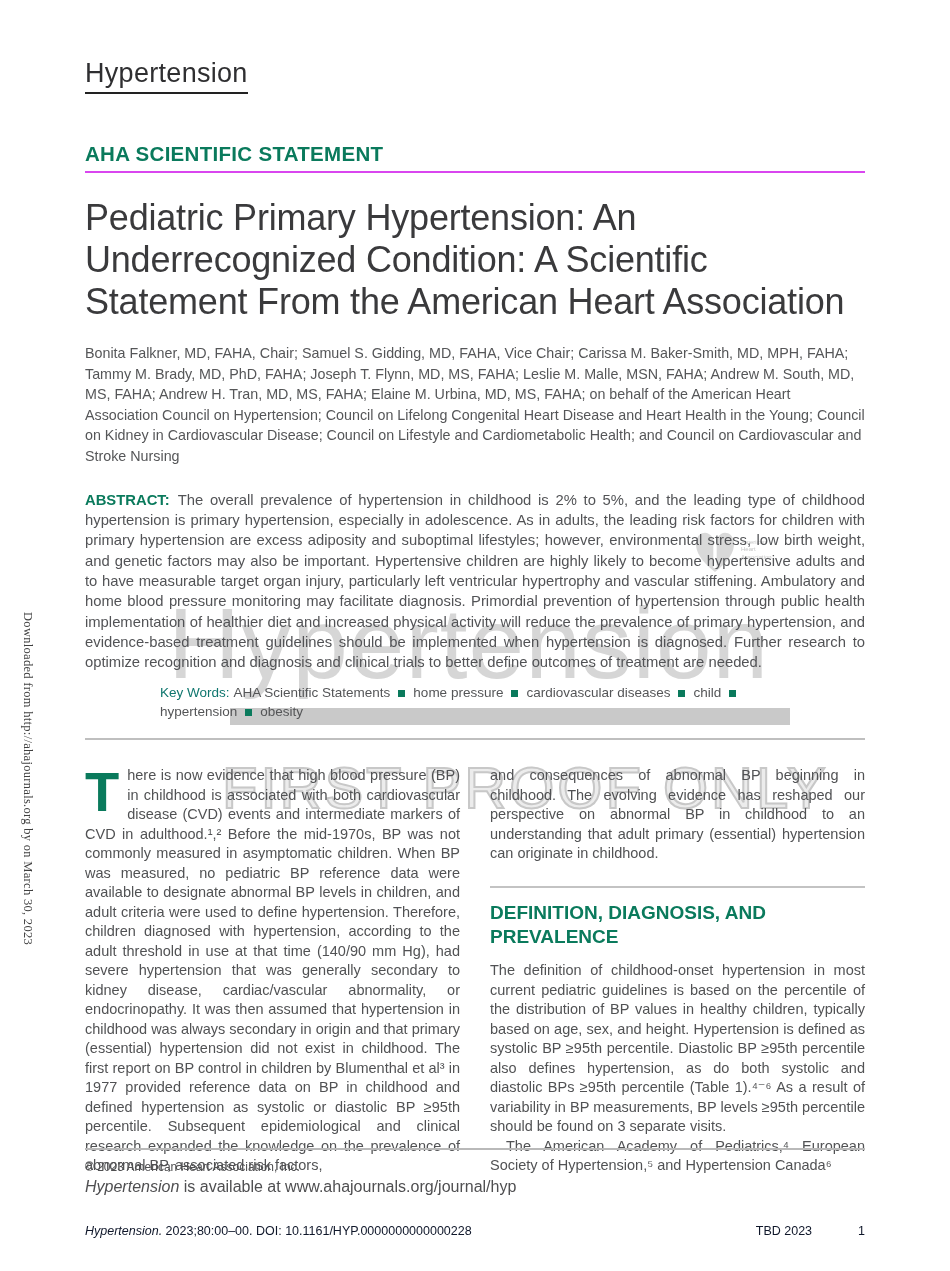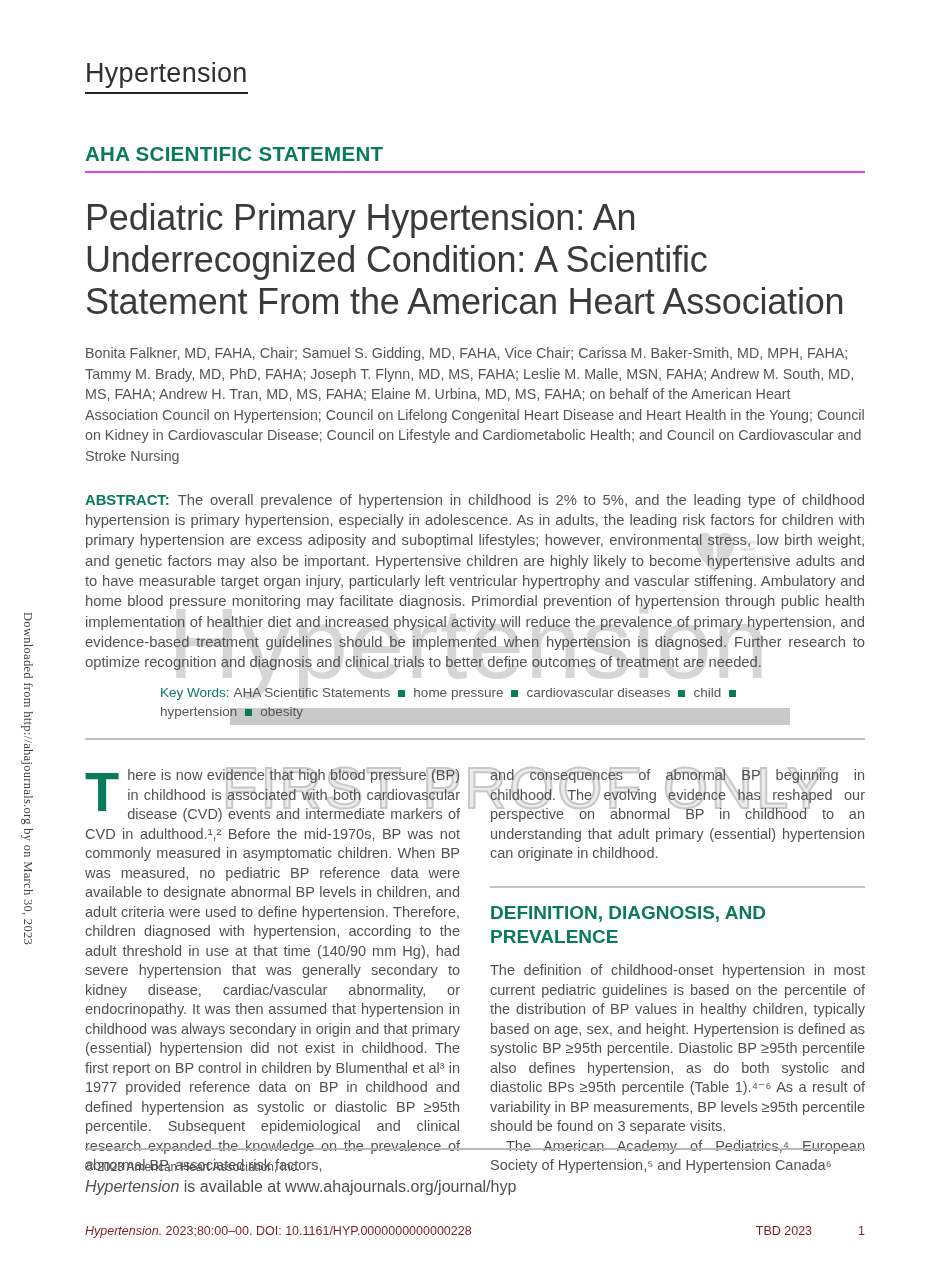--- a/index.html
+++ b/index.html
@@ -172,21 +172,21 @@
   }
   .footer-rule { border-top: 2px solid #b9b9b9; }
   .footer-copyright { margin-top: 10px; font-size: 12px; color: #4f4f51; }
   .footer-availability { margin-top: 4px; font-size: 16px; color: #4f4f51; }
   .citation-row {
     margin-top: 28px;
     display: flex;
     justify-content: space-between;
     align-items: baseline;
     font-size: 12.5px;
-    color: #7f1d1d;
+    color: #0f172a;
   }
   .citation-right { display: flex; gap: 46px; }
 </style>
 </head>
 <body>
 
 <div class="page">
 
   <div class="wm-journal">Hypertension</div>
   <div class="wm-bar"></div>

